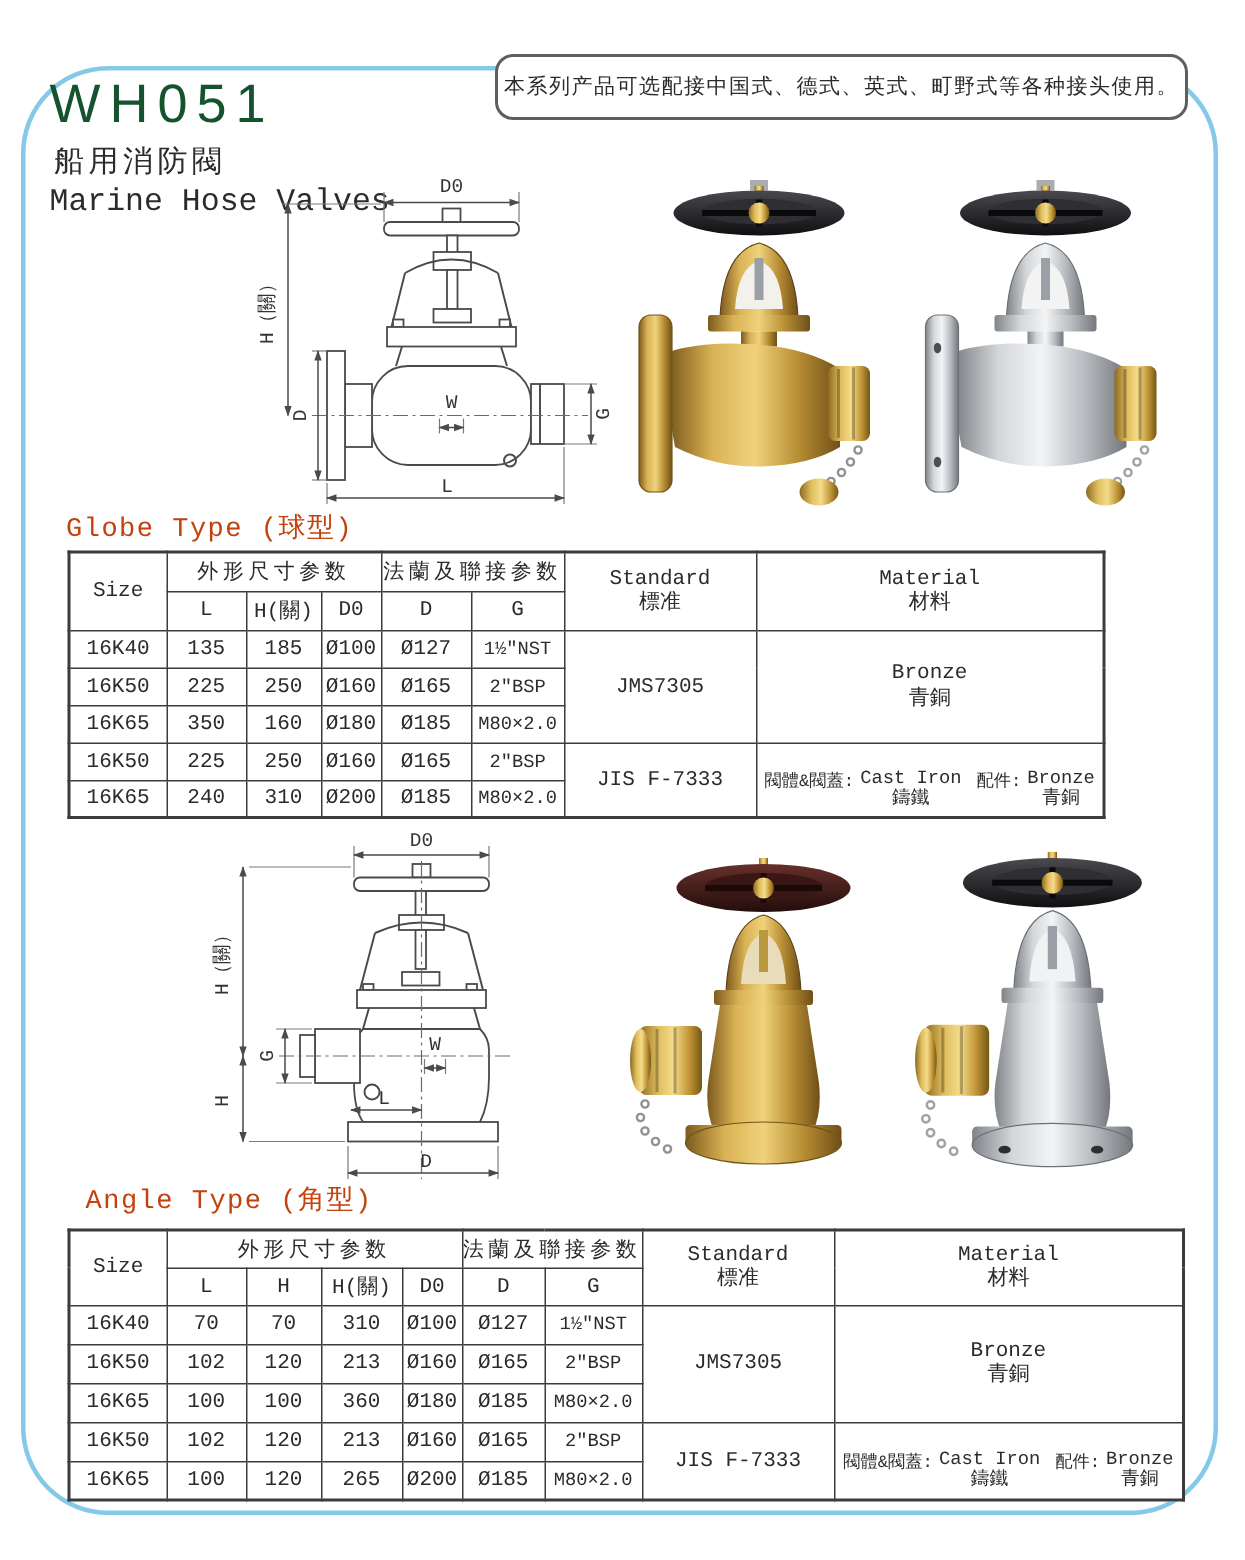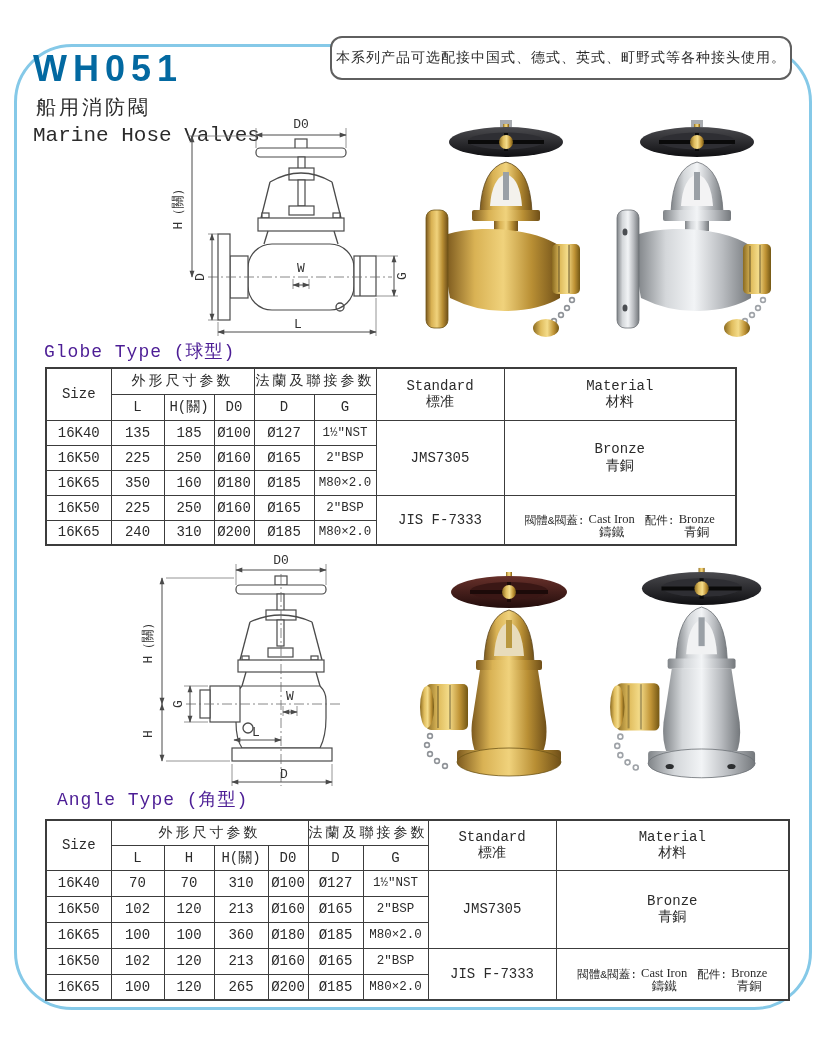--- a/index.html
+++ b/index.html
@@ -11,30 +11,30 @@
     font-family:"Liberation Mono","DejaVu Sans Mono",monospace;color:var(--text);
     overflow:hidden;
   }
   .abs{position:absolute;}
   .frame{
     left:14px;top:44px;width:798px;height:966px;
     border:3px solid var(--frame_blue);border-radius:58px;box-sizing:border-box;
   }
   .code{
     left:33px;top:48px;font-family:"Liberation Sans","DejaVu Sans",sans-serif;
-    font-weight:bold;font-size:36px;letter-spacing:6px;color:#0369a1;
+    font-weight:normal;font-size:36px;letter-spacing:6px;color:#14532d;
   }
   .title-zh{left:36px;top:94px;font-size:20px;letter-spacing:3px;}
   .title-en{left:33px;top:124px;font-size:21px;}
   .note-box{
     left:330px;top:36px;width:462px;height:44px;border:2px solid #5f5f5f;border-radius:12px;
     display:flex;align-items:center;justify-content:center;font-size:14px;letter-spacing:1px;
     box-sizing:border-box;background:#fff;
   }
-  .section-label{font-size:18px;letter-spacing:1px;color:#4c1d95;}
+  .section-label{font-size:18px;letter-spacing:1px;color:#c2410c;}
   #globe-label{left:44px;top:339px;}
   #angle-label{left:57px;top:787px;}
 
   table.spec{
     position:absolute;border-collapse:collapse;table-layout:fixed;
     font-size:14px;background:#fff;padding-left:20px;
   }
   table.spec th,table.spec td{
     border:1.5px solid var(--line);text-align:center;vertical-align:middle;
     padding:0;font-weight:normal;white-space:nowrap;overflow:hidden;color:#2b2b2b;
@@ -44,21 +44,21 @@
   #angle-table{left:45px;top:819px;width:743px;}
   #globe-table thead tr{height:26px;}
   #globe-table tbody tr{height:25px;}
   #angle-table thead tr{height:25px;}
   #angle-table tbody tr{height:26px;}
   .grp{letter-spacing:3px;}
   .two-line div{line-height:1.15;}
   .g-col{font-size:12.5px;}
   .mat-complex{display:flex;justify-content:center;gap:4px;font-size:12px;margin-top:12px;}
   .mat-complex .lbl{font-size:11.5px;}
-  .stack{display:inline-flex;flex-direction:column;line-height:1.05;font-size:12.5px;font-family:Liberation Serif, serif;}
+  .stack{display:inline-flex;flex-direction:column;line-height:1.05;font-size:12.5px;}
   .stack span{display:block;}
 
   svg text{font-family:"Liberation Mono","DejaVu Sans Mono",monospace;font-size:13px;fill:#333;}
   .ln{stroke:#4a4a4a;stroke-width:1.3;fill:none;}
   .lnf{stroke:#4a4a4a;stroke-width:1.2;fill:#fff;}
   .dim{stroke:#4a4a4a;stroke-width:1;marker-start:url(#arr);marker-end:url(#arr);}
   .ext{stroke:#7a7a7a;stroke-width:0.8;}
   .cl{stroke:#6a6a6a;stroke-width:0.8;stroke-dasharray:10 3 2 3;}
   #globe-diagram{left:168px;top:104px;}
   #angle-diagram{left:138px;top:552px;}

